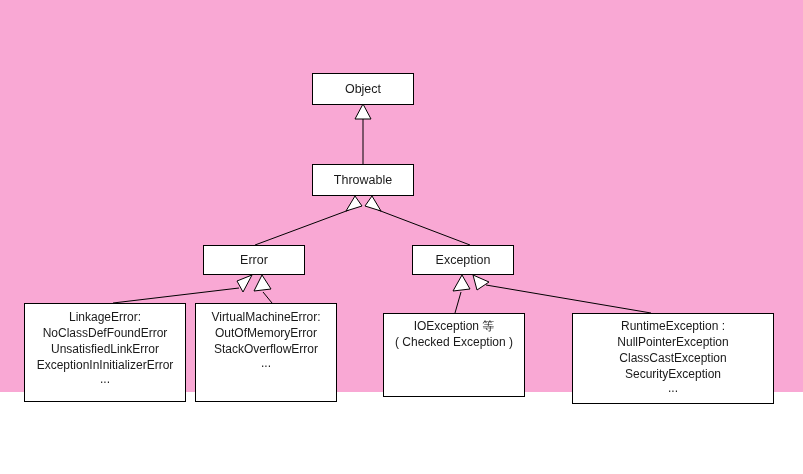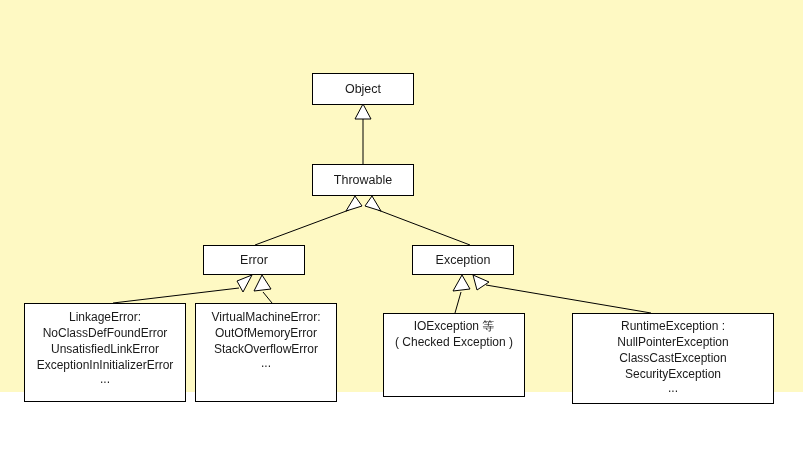--- a/index.html
+++ b/index.html
@@ -10,21 +10,21 @@
   body {
     width: 803px;
     height: 474px;
     font-family: "Liberation Sans", sans-serif;
     overflow: hidden;
   }
   #diagram-root {
     position: relative;
     width: 803px;
     height: 392px;
-    background: #fef9c3;
+    background: #f9a8d4;
   }
   svg.diagram {
     display: block;
     width: 803px;
     height: 474px;
   }
   .node-box {
     fill: #ffffff;
     stroke: #000000;
     stroke-width: 1;

